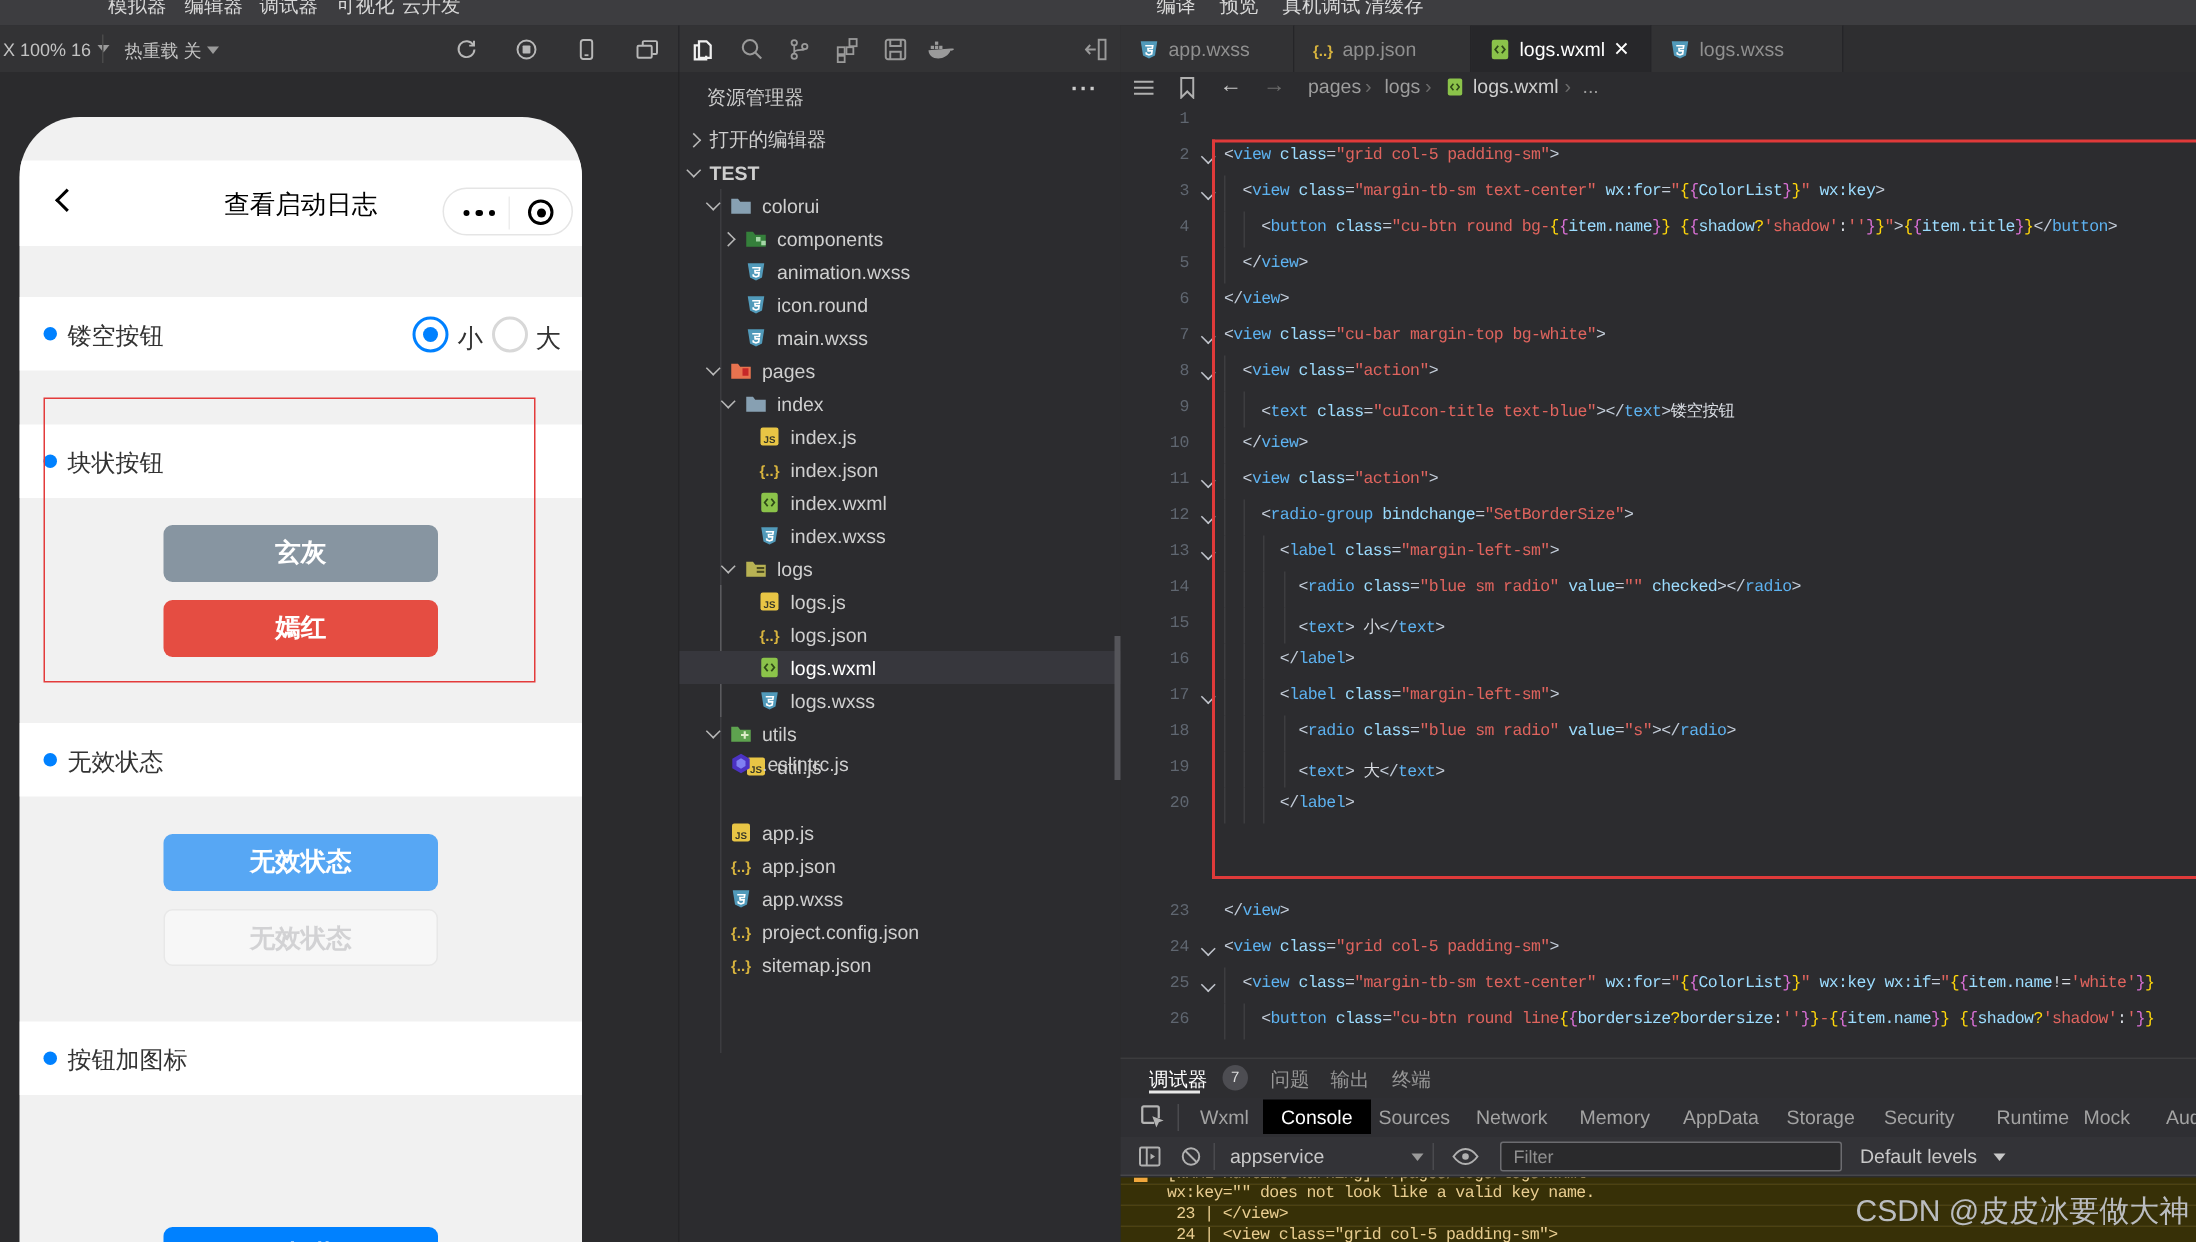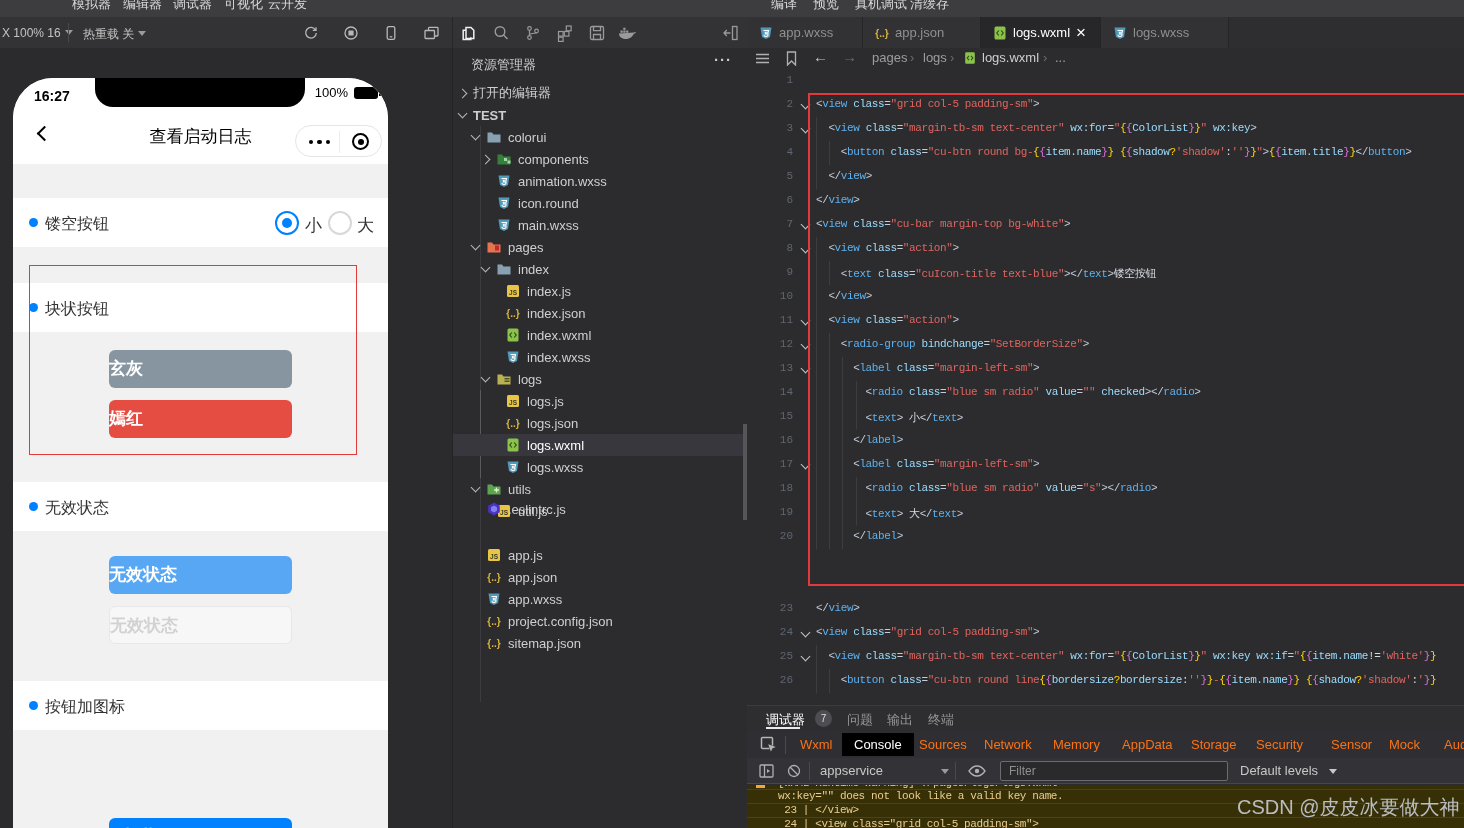--- a/index.html
+++ b/index.html
@@ -26,21 +26,21 @@
 #capsule{position:absolute;right:6px;top:18px;width:87px;height:32px;border:1px solid #e5e5e5;border-radius:16px;background:#fff}
 #capsule .dots{position:absolute;left:13px;top:13.5px;display:flex;gap:4px}
 #capsule .dots i{width:4.4px;height:4.4px;border-radius:50%;background:#000;display:block}
 #capsule .mid{position:absolute;left:43px;top:5px;width:1px;height:22px;background:#ededed}
 #capsule .tgt{position:absolute;right:12px;top:7px;width:17px;height:17px;border:2px solid #000;border-radius:50%}
 #capsule .tgt:after{content:"";position:absolute;left:3.5px;top:3.5px;width:6px;height:6px;border-radius:50%;background:#000}
 #backbtn{position:absolute;left:26px;top:21px;width:11px;height:11px;border-left:2.6px solid #000;border-bottom:2.6px solid #000;transform:rotate(45deg)}
 .wrow{position:absolute;left:0;width:375px;background:#fff}
 .dot{position:absolute;left:16px;width:9px;height:9px;border-radius:50%;background:#0081ff}
 .rlabel{position:absolute;left:32px;font-size:16px;color:#333}
-.pbtn{position:absolute;left:96px;width:183px;height:38px;border-radius:6px;color:#fff;font-size:17px;font-weight:700;line-height:38px}
+.pbtn{position:absolute;left:96px;width:183px;height:38px;border-radius:6px;color:#fff;font-size:17px;font-weight:700;text-align:center;line-height:38px}
 
 .radio{position:absolute;width:24px;height:24px;border-radius:50%;background:#fff}
 .radio.on{border:2px solid #0081ff}
 .radio.on:after{content:"";position:absolute;left:5px;top:5px;width:10px;height:10px;border-radius:50%;background:#0081ff}
 .radio.off{border:2px solid #d8d8d8}
 .rtxt{position:absolute;font-size:17px;color:#333}
 #redbox{position:absolute;left:16px;top:187px;width:328px;height:190px;border:1px solid #e33b3b}
 
 #explorer{left:452px;top:48px;width:295px;height:780px;background:#2c2c2f;border-left:1px solid #242426}
 #exhead{position:absolute;left:18px;top:8px;font-size:13px;color:#cccccc}
@@ -70,21 +70,21 @@
 .ig{position:absolute;width:1px;background:#3d3d40}
 
 .red{position:absolute;background:#e03a3a}
 
 #debug{left:747px;top:705px;width:717px;height:123px;background:#2c2c2e;border-top:1px solid #3c3c3e}
 #dbghead{position:absolute;left:0;top:0;width:717px;height:26px;background:#2e2e31}
 #dbghead .it{position:absolute;top:5px;font-size:13px;color:#969696}
 #dbghead .it.on{color:#fff}
 #badge{position:absolute;left:68px;top:4px;width:17px;height:17px;border-radius:50%;background:#4d4d52;color:#ddd;font-size:10px;text-align:center;line-height:17px}
 #dtools{position:absolute;left:0;top:26px;width:717px;height:26px;background:#2f2f33}
-#dtools .it{position:absolute;top:5px;font-size:13px;color:#f97316;white-space:nowrap}
+#dtools .it{position:absolute;top:5px;font-size:13px;color:#a3a3a3;white-space:nowrap}
 #dtools .on{background:#000;color:#fff;padding:4px 12px;top:1px}
 #dtbar{position:absolute;left:0;top:52px;width:717px;height:26px;background:#333337;border-bottom:1px solid #47474b}
 #dtbar .it{position:absolute;top:5px;font-size:13px;color:#c8c8c8;white-space:nowrap}
 #filter{position:absolute;left:253px;top:3px;width:228px;height:20px;background:#2a2a2c;border:1px solid #6c6c70;border-radius:2px;color:#8f8f8f;font-size:12px;line-height:18px;padding-left:8px}
 #console{position:absolute;left:0;top:79px;width:717px;height:44px;background:#2c2c2e;overflow:hidden}
 .crow{position:absolute;left:0;width:717px;height:14px;background:#373007;border-top:1px solid #4d4212;font-family:"Liberation Mono",monospace;font-size:11px;letter-spacing:-0.4px;color:#e9cd90;white-space:pre}
 #wmark{position:absolute;left:490px;top:9px;font-size:20px;color:rgba(197,201,208,.92);white-space:nowrap}
 </style></head>
 <body>
 <div id="stage">
@@ -154,26 +154,20 @@
         <rect x="6.3" y="2.7" width="2.2" height="2.2" fill="#9a9a9a"></rect>
       </svg>
 <svg class="abs" style="left:723px;top:8px" width="17" height="16" viewBox="0 0 17 16">
         <rect x="9.5" y="1.5" width="4.5" height="13" fill="none" stroke="#9a9a9a" stroke-width="1.3"></rect>
         <path d="M7.5 8H1M3.8 5 1 8l2.8 3" fill="none" stroke="#9a9a9a" stroke-width="1.3"></path>
       </svg>
 </div>
 
 <div class="abs" id="simarea">
   <div id="phone">
-    <div id="statusbar">
-          <div id="notch"></div>
-          <div id="stime">16:27</div>
-          <div id="sbat">100%</div>
-          <div id="batico"></div>
-        </div>
     <div id="navbar">
           <div id="backbtn"></div>
           <div id="navtitle">查看启动日志</div>
       <div id="capsule">
             <div class="dots">
               <i></i>
               <i></i>
               <i></i>
             </div>
             <div class="mid"></div>
@@ -624,21 +618,21 @@
         </svg>
     <div class="vsep" style="left:38px;top:4px;height:18px;background:#4a4a4e"></div>
 <span class="it" style="left:53px">Wxml</span>
     <span class="it on" style="left:95px">Console</span>
     <span class="it" style="left:172px">Sources</span>
     <span class="it" style="left:237px">Network</span>
     <span class="it" style="left:306px">Memory</span>
     <span class="it" style="left:375px">AppData</span>
     <span class="it" style="left:444px">Storage</span>
     <span class="it" style="left:509px">Security</span>
-    <span class="it" style="left:584px">Sensor</span>
+    <span class="it" style="left:584px">Runtime</span>
     <span class="it" style="left:642px">Mock</span>
     <span class="it" style="left:697px">Aud</span>
   </div>
   <div id="dtbar">
     <svg class="abs" style="left:12px;top:6px" width="15" height="14" viewBox="0 0 15 14">
           <rect x="1" y="1" width="13" height="12" rx="1" fill="none" stroke="#b0b0b0" stroke-width="1.3"></rect>
           <path d="M5.5 1v12" stroke="#b0b0b0" stroke-width="1.3"></path>
           <path d="M8 5l3 2-3 2z" fill="#b0b0b0"></path>
         </svg>
     <svg class="abs" style="left:40px;top:6px" width="14" height="14" viewBox="0 0 14 14">

